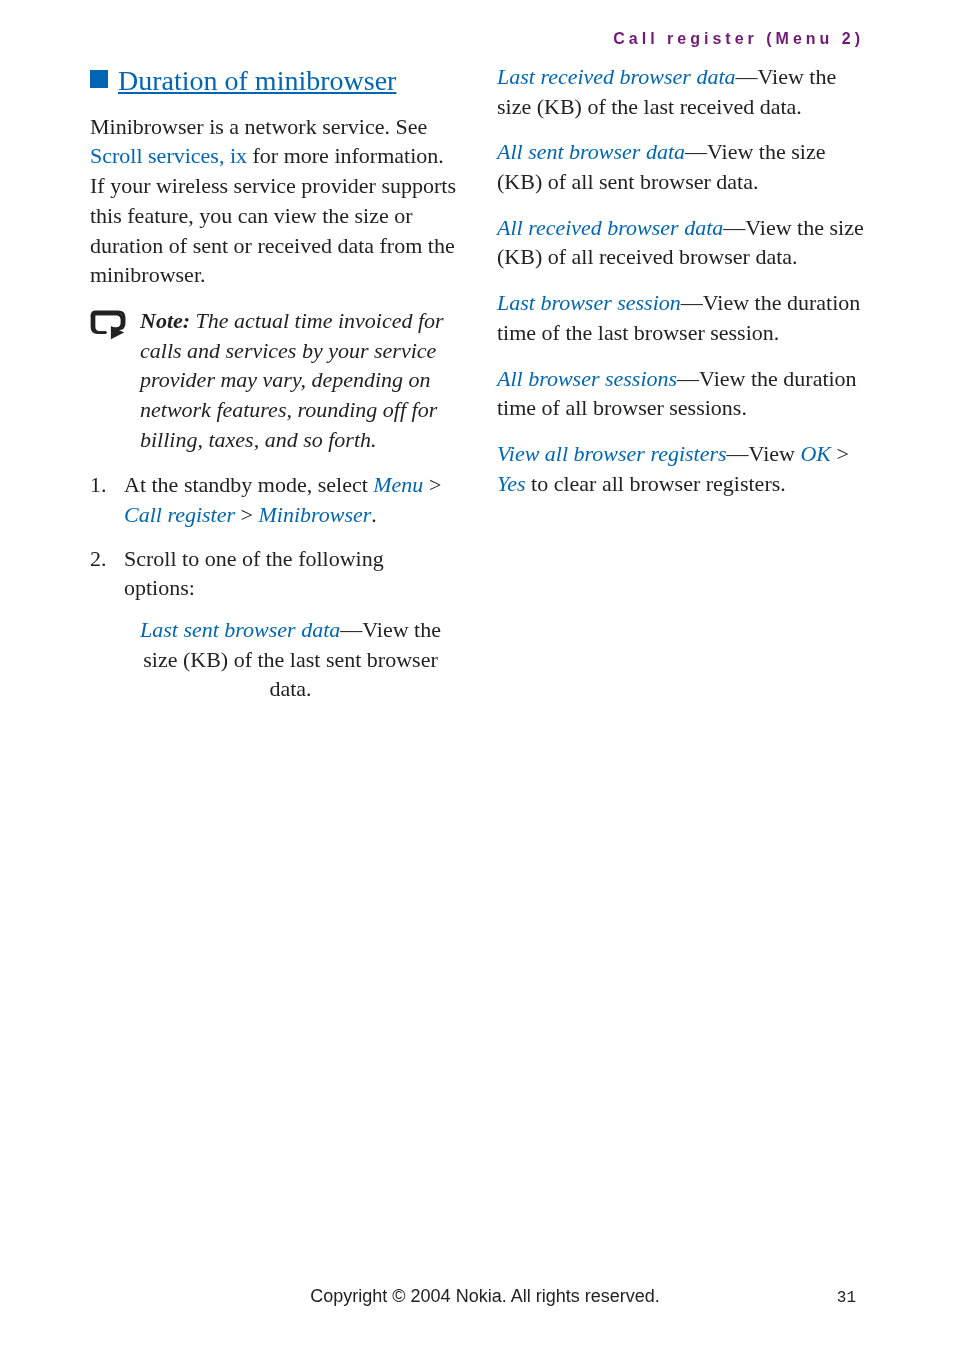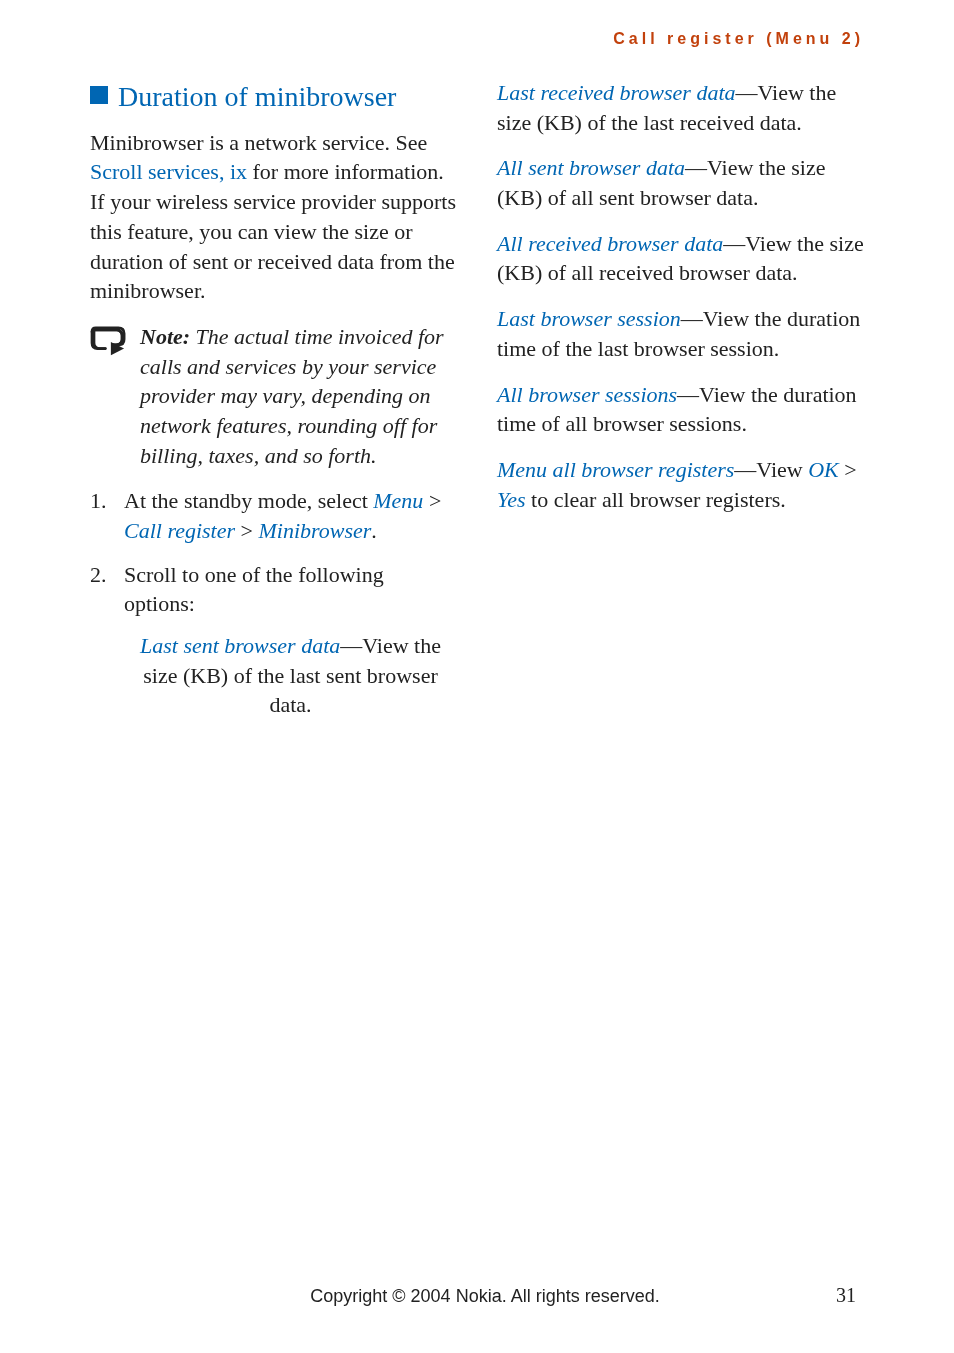--- a/index.html
+++ b/index.html
@@ -11,40 +11,41 @@
     color: #222;
     position: relative;
     padding: 30px 90px 60px 90px;
   }
   .running-header {
     text-align: right;
     font-family: Arial, Helvetica, sans-serif;
     font-weight: 600;
     letter-spacing: 4px;
     font-size: 16px;
-    color: #c2410c;
-    margin-bottom: 30px;
+    color: #701a75;
+    margin-bottom: 14px;
   }
   .columns {
     display: flex;
     gap: 40px;
   }
   .col {
     flex: 1;
     font-size: 22px;
     line-height: 1.35;
   }
   .section-heading {
     color: #0066b3;
     font-size: 28px;
     font-weight: 400;
     margin-bottom: 12px;
     display: flex;
     align-items: flex-start;
     gap: 10px;
+    text-decoration: underline;
   }
   .section-heading .bullet {
     width: 18px;
     height: 18px;
     background: #0066b3;
     margin-top: 8px;
     flex-shrink: 0;
   }
   .para {
     margin-bottom: 16px;
@@ -82,22 +83,22 @@
     display: flex;
     justify-content: center;
     font-family: Arial, Helvetica, sans-serif;
     font-size: 18px;
     color: #222;
   }
   .page-num {
     position: absolute;
     right: 98px;
     bottom: 46px;
-    font-family: Liberation Serif, serif;
-    font-size: 20px;
+    font-family: Liberation Mono, monospace;
+    font-size: 16px;
     margin-top: 21px;
   }
 </style>
 </head>
 <body>
 
 <div class="running-header">Call register (Menu 2)</div>
 
 <div class="columns">
 
@@ -162,21 +163,21 @@
 
     <p class="para">
       <span class="italic-blue">Last browser session</span><span>—View the duration time of the last browser session.</span>
     </p>
 
     <p class="para">
       <span class="italic-blue">All browser sessions</span><span>—View the duration time of all browser sessions.</span>
     </p>
 
     <p class="para">
-      <span class="italic-blue">Menu all browser registers</span><span>—View </span><span class="italic-blue">OK</span><span> &gt; </span><span class="italic-blue">Yes</span><span> to clear all browser registers.</span>
+      <span class="italic-blue">View all browser registers</span><span>—View </span><span class="italic-blue">OK</span><span> &gt; </span><span class="italic-blue">Yes</span><span> to clear all browser registers.</span>
     </p>
 
   </div>
 
 </div>
 
 <div class="footer">Copyright © 2004 Nokia. All rights reserved.</div>
 <div class="page-num">31</div>
 
 </body></html>

